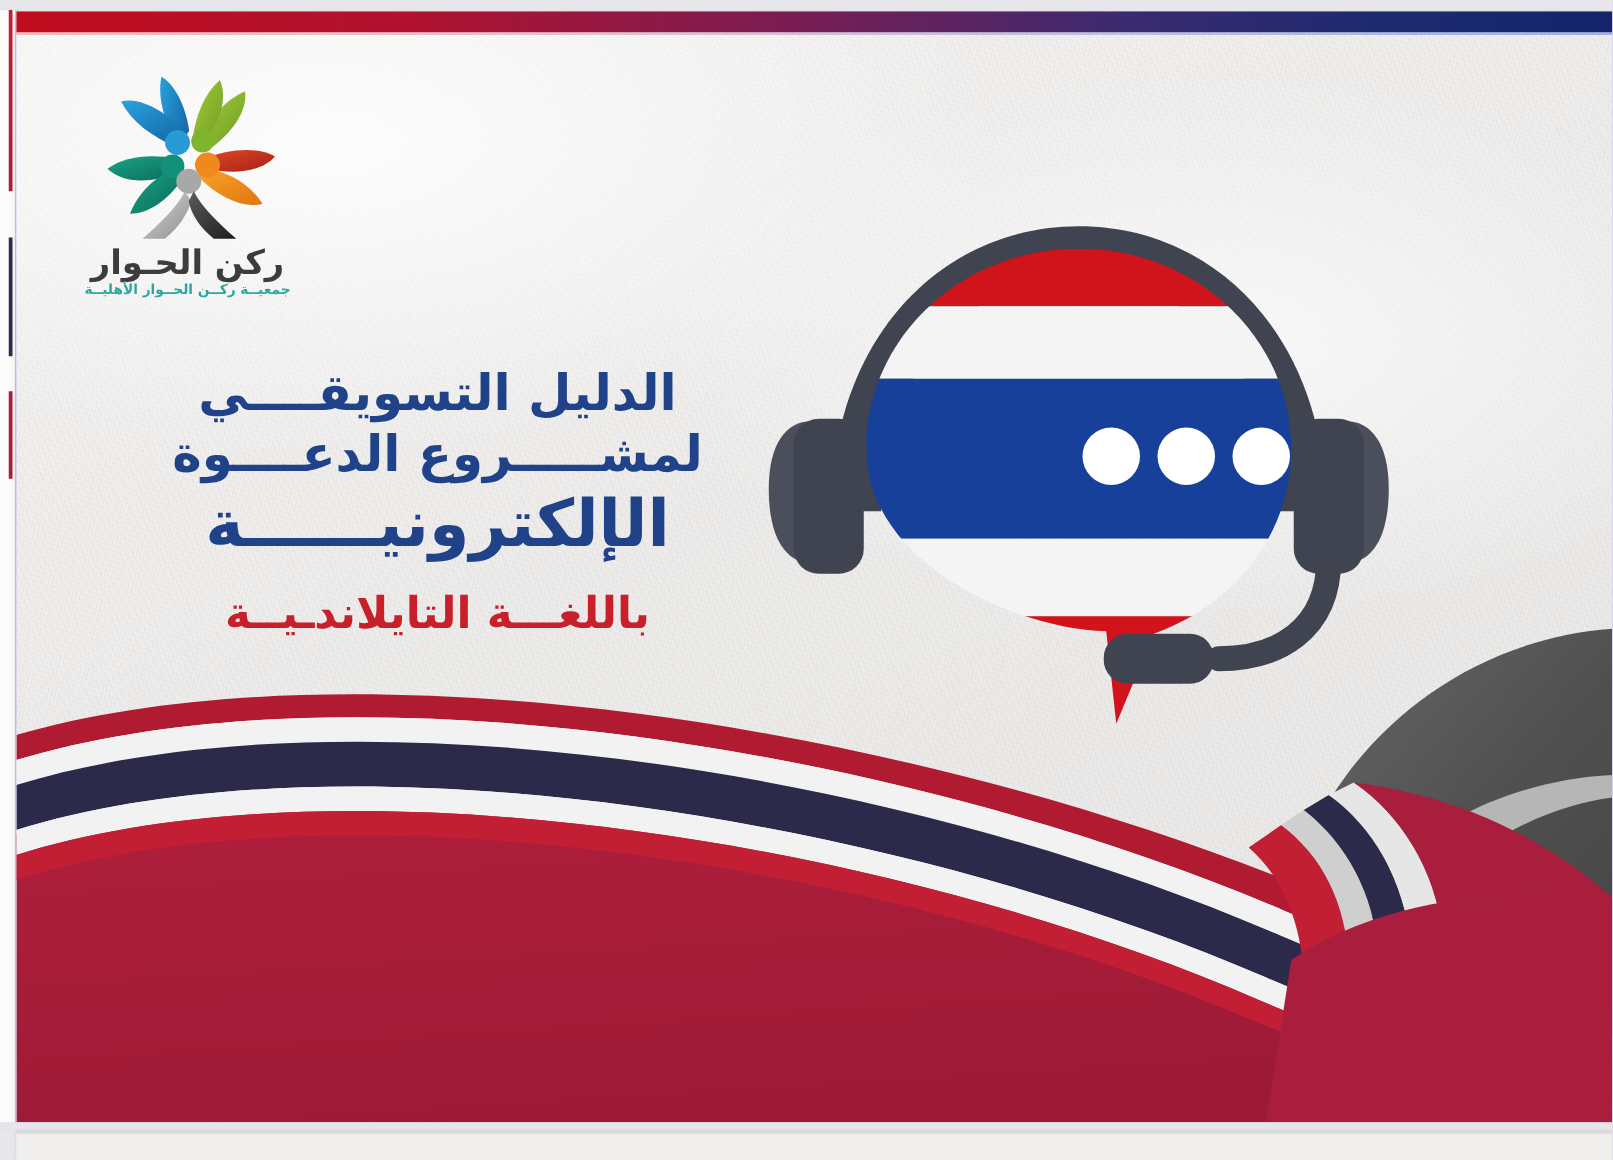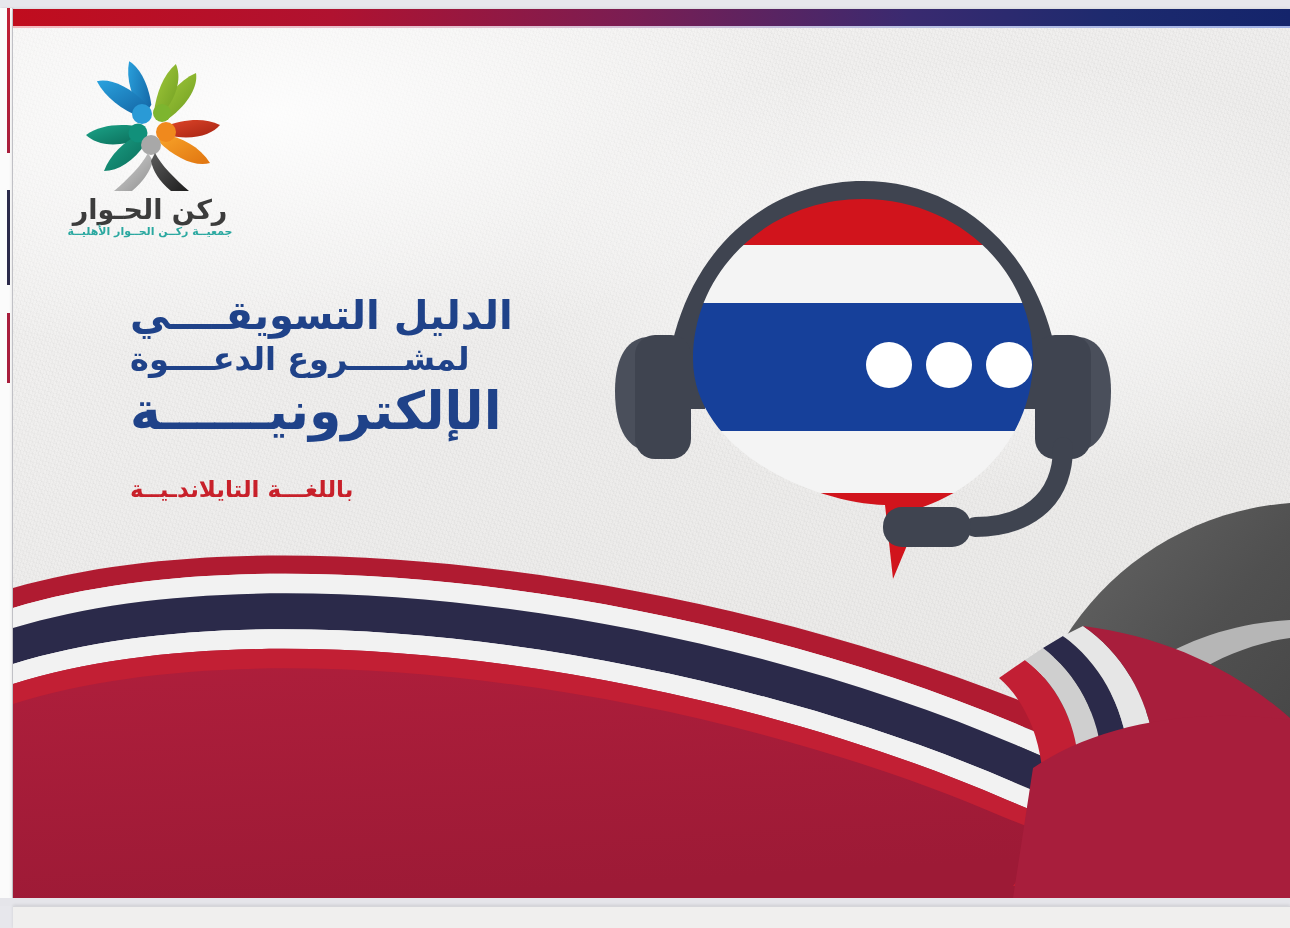--- a/index.html
+++ b/index.html
@@ -98,33 +98,33 @@
     height: 200px;
   }
   .logo svg { display:block; width:100%; height:100%; }
 
   
   .headline {
     position: absolute;
     right: 720px;       
     top: 283px;
     width: 440px;
-    text-align: left;
+    text-align: center;
     direction: rtl;
   }
   .headline .line {
     font-family: "DejaVu Sans", "Liberation Sans", sans-serif;
     font-weight: 700;
     letter-spacing: -0.5px;
     white-space: nowrap;
   }
   .headline .l1 { font-size: 40px; line-height: 1.18; color: #1f4289; }
-  .headline .l2 { font-size: 32px; line-height: 1.18; color: #1f4289; margin-top: 2px; }
+  .headline .l2 { font-size: 40px; line-height: 1.18; color: #1f4289; margin-top: 2px; }
   .headline .l3 { font-size: 52px; line-height: 1.18; color: #1f4289; margin-top: 2px; }
-  .headline .l4 { font-size: 23px; line-height: 1.2;  color: #c8202a; margin-top: 34px; }
+  .headline .l4 { font-size: 35px; line-height: 1.2;  color: #c8202a; margin-top: 18px; }
 
   
   .illustration {
     position: absolute;
     left: 580px;
     top: 150px;
     width: 540px;
     height: 450px;
   }
   .illustration svg { display:block; width:100%; height:100%; }

